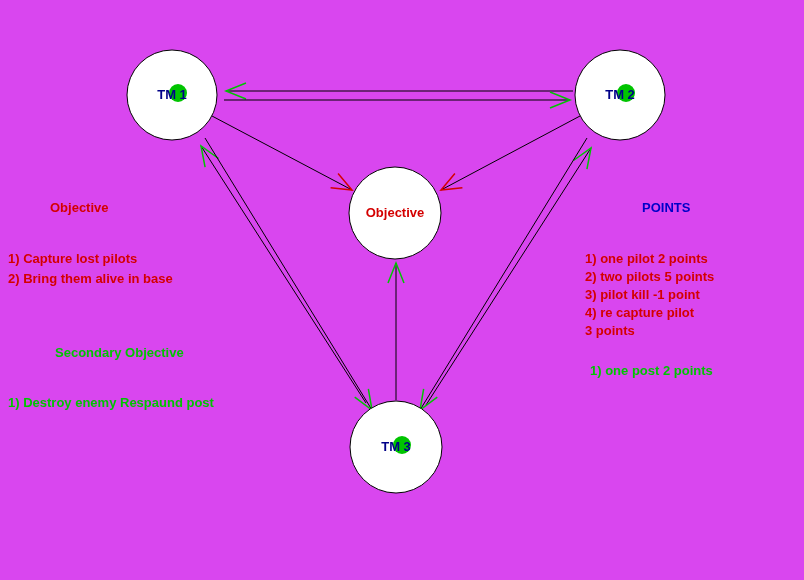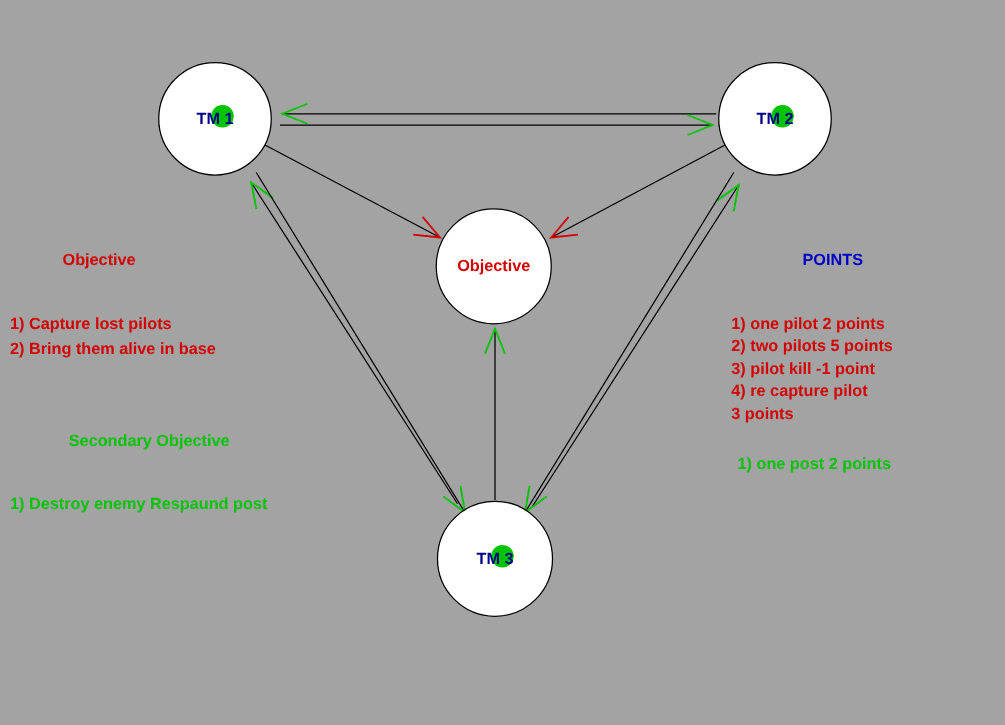--- a/index.html
+++ b/index.html
@@ -4,21 +4,21 @@
 <style>
   html, body {
     margin: 0;
     padding: 0;
     background: #ffffff;
   }
   .canvas {
     position: relative;
     width: 804px;
     height: 580px;
-    background: #a3a3a3;
+    background: #d946ef;
     overflow: hidden;
   }
   svg text {
     font-family: "Liberation Sans", sans-serif;
     font-weight: bold;
     font-size: 13px;
   }
   .node-label   { fill: #000088; }
   .red-text     { fill: #d40000; }
   .green-text   { fill: #00c400; }

